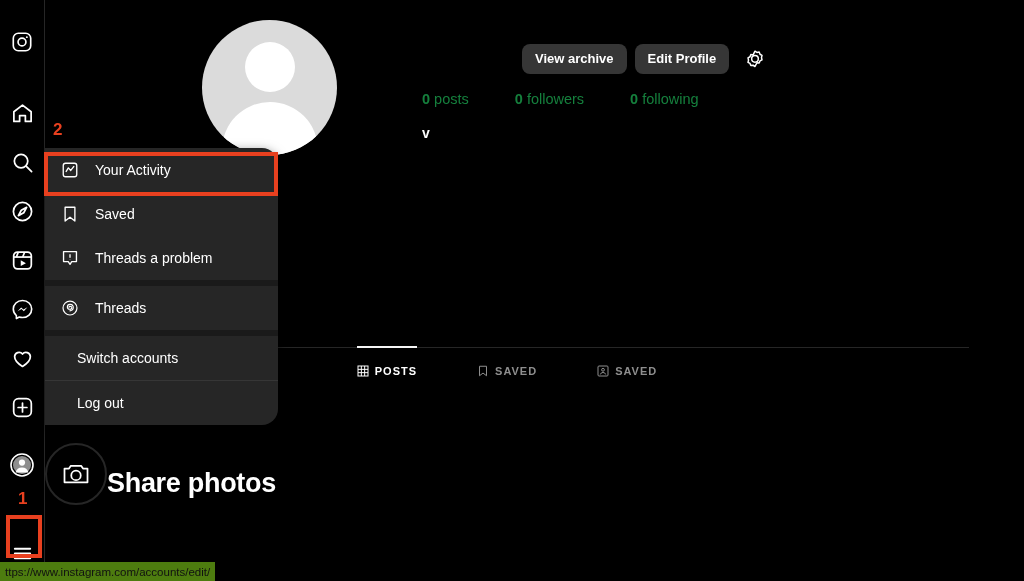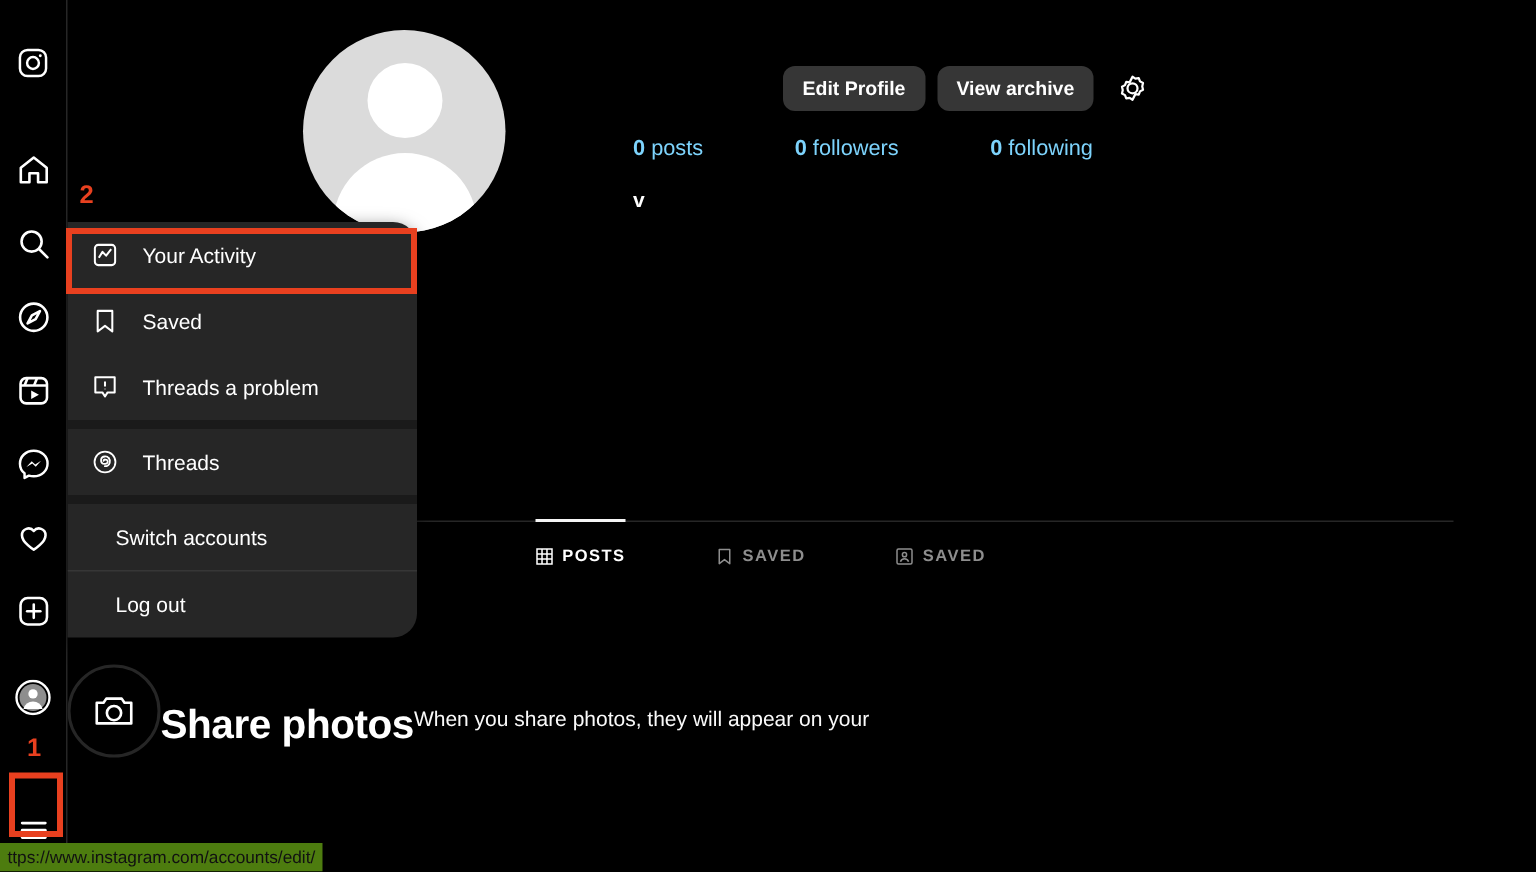--- a/index.html
+++ b/index.html
@@ -49,21 +49,21 @@
     font-size: 13px; font-weight: bold; padding: 7px 13px; cursor: pointer;
     font-family: "Liberation Sans", sans-serif; line-height: 1.2;
   }
   .gear-btn {
     width: 24px; height: 24px; display: flex; align-items: center; justify-content: center;
     color: #fff; cursor: pointer; margin-left: 6px;
   }
 
   .stats {
     position: absolute; left: 377px; top: 91px;
-    display: flex; gap: 15px; color: #7dd3fc; font-size: 14.5px;
+    display: flex; gap: 0; color: #15803d; font-size: 14.5px;
   }
   .stats .stat { margin-right: 46px; white-space: nowrap; }
   .stats .stat b { font-weight: bold; }
 
   .bio {
     position: absolute; left: 377px; top: 125px;
     color: #fff; font-size: 14px; font-weight: bold;
   }
 
   
@@ -222,22 +222,22 @@
   </div>
 
   <div class="profile-wrap">
 
     <div class="avatar-big">
       <div class="head"></div>
       <div class="body"></div>
     </div>
 
     <div class="profile-actions">
+      <button class="btn-dark">View archive</button>
       <button class="btn-dark">Edit Profile</button>
-      <button class="btn-dark">View archive</button>
       <div class="gear-btn">
         <svg width="20" height="20" viewBox="0 0 24 24" fill="none" stroke="currentColor" stroke-width="1.8" stroke-linejoin="round">
           <path d="M12 2.6l2.3 1.5 2.7-.4 1 2.6 2.4 1.3-.6 2.7.6 2.7-2.4 1.3-1 2.6-2.7-.4L12 21l-2.3-1.5-2.7.4-1-2.6-2.4-1.3.6-2.7-.6-2.7 2.4-1.3 1-2.6 2.7.4z"></path>
           <circle cx="12" cy="11.8" r="4"></circle>
         </svg>
       </div>
     </div>
 
     <div class="stats">
       <div class="stat">
@@ -294,21 +294,20 @@
     </div>
 
     <div class="empty">
       <div class="empty-camera">
         <svg width="30" height="30" viewBox="0 0 24 24" fill="none" stroke="currentColor" stroke-width="1.4" stroke-linejoin="round">
           <path d="M2.8 7.6h3.6l1.5-2.2h8.2l1.5 2.2h3.6v11H2.8z"></path>
           <circle cx="12" cy="13.1" r="3.8"></circle>
         </svg>
       </div>
       <div class="empty-title">Share photos</div>
-      <div class="empty-sub">When you share photos, they will appear on your</div>
     </div>
   </div>
 
   <div class="menu">
 
 
     <div class="menu-item">
       <span class="mi-icon">
         <svg width="18" height="18" viewBox="0 0 24 24" fill="none" stroke="currentColor" stroke-width="1.8" stroke-linejoin="round">
           <rect x="3" y="3" width="18" height="18" rx="3"></rect>

